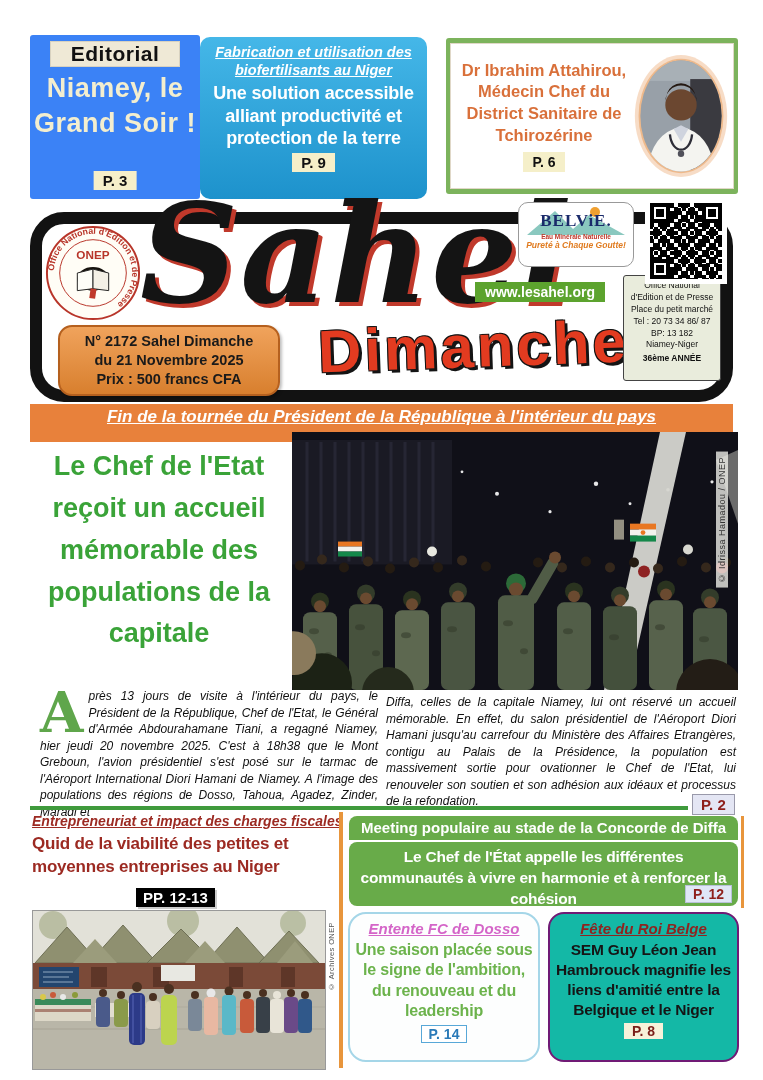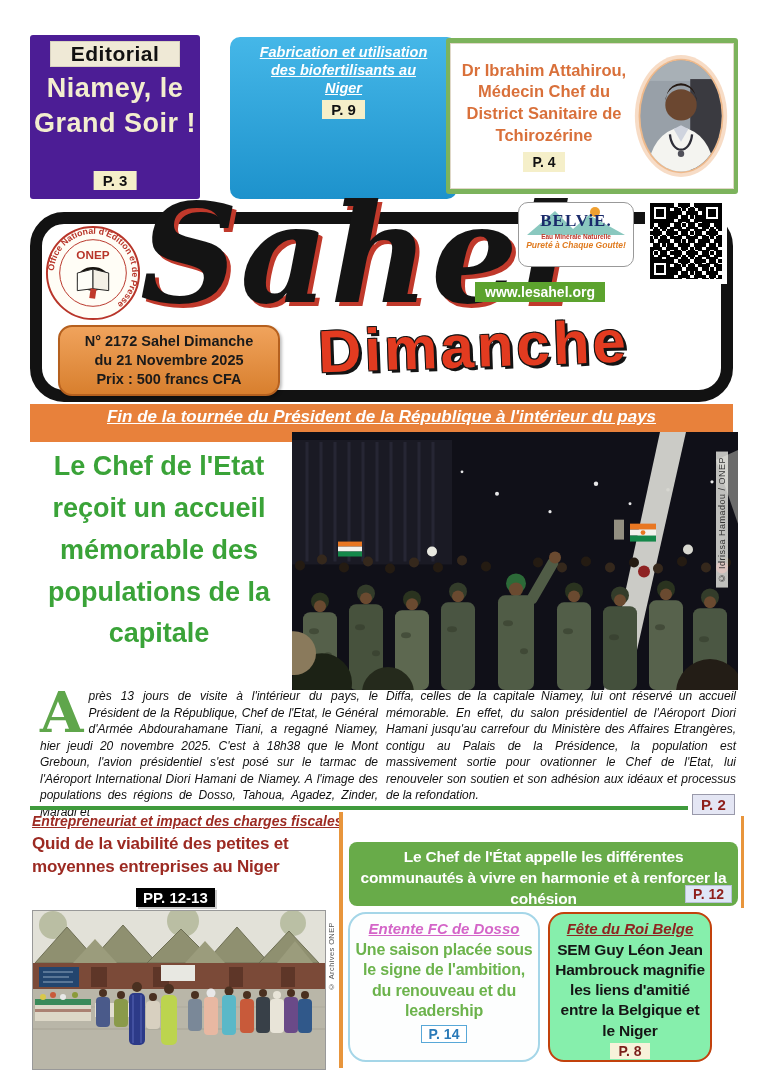--- a/index.html
+++ b/index.html
@@ -1,32 +1,32 @@
 <!DOCTYPE html>
 <html><head>
 <meta charset="utf-8">
 <style>
   html,body{margin:0;padding:0;background:#888;}
   .page{position:relative;width:763px;height:1080px;background:#fff;overflow:hidden;
         font-family:"Liberation Sans",sans-serif;margin:0 auto;}
 
   
   .teaser-editorial{position:absolute;left:30px;top:35px;width:170px;height:164px;
-    background:#4c1d95;border-radius:3px;text-align:center;}
+    background:#3b82f6;border-radius:3px;text-align:center;}
   .ed-kicker{width:128px;margin:6px auto 2px;background:#efe9d6;color:#111;
     font-weight:bold;font-size:21px;border:1px solid #d8d2c0;letter-spacing:.5px;}
   .ed-title{color:#f3eecf;font-weight:bold;font-size:27px;line-height:1.28;
     letter-spacing:.5px;margin-top:4px;}
   .pagebadge{display:inline-block;background:#f5efc9;color:#111;font-weight:bold;
     font-size:15px;padding:1px 9px;}
   .ed-badge{position:absolute;bottom:9px;left:50%;transform:translateX(-50%);}
 
-  .teaser-bio{position:absolute;left:230px;top:37px;width:227px;height:162px;
+  .teaser-bio{position:absolute;left:200px;top:37px;width:227px;height:162px;
     border-radius:10px;background:linear-gradient(180deg,#45b7e8,#1d92cc);
-    text-align:center;padding:6px 23px;box-sizing:border-box;color:#fff;}
+    text-align:center;padding:6px 8px;box-sizing:border-box;color:#fff;}
   .bio-kicker{font-style:italic;font-weight:bold;text-decoration:underline;
     font-size:14.5px;line-height:1.25;}
   .bio-title{font-weight:bold;font-size:18px;line-height:1.25;margin-top:3px;letter-spacing:-.2px;}
   .bio-badge{margin-top:3px;}
 
   .teaser-doctor{position:absolute;left:446px;top:38px;width:292px;height:156px;
     background:#7cb35c;padding:5px 4px;box-sizing:border-box;border-radius:3px;}
   .doctor-inner{background:#fff;width:100%;height:100%;display:flex;align-items:center;
     padding:2px 4px;box-sizing:border-box;border:1px solid #e0d8c8;}
   .doctor-text{flex:1;text-align:center;color:#d9703a;font-weight:bold;
@@ -80,21 +80,21 @@
   .lead-headline{position:absolute;left:28px;top:446px;width:262px;text-align:center;
     color:#3aa338;font-weight:bold;font-size:27px;line-height:1.55;}
   .lead-photo{position:absolute;left:292px;top:432px;width:446px;height:258px;}
   .lead-photo svg{width:100%;height:100%;display:block;}
   .credit-main{position:absolute;left:716px;top:452px;writing-mode:vertical-rl;
     transform:rotate(180deg);font-size:9px;color:#333;background:rgba(242,242,236,.78);
     padding:5px 1px;letter-spacing:.5px;}
   .body-col{position:absolute;top:688px;font-style:italic;font-size:12px;line-height:1.38;
     text-align:justify;color:#101010;}
   .body-left{left:40px;width:338px;}
-  .body-right{left:386px;width:350px;}
+  .body-right{left:386px;width:350px;margin-top:6px;}
   .dropcap{float:left;font-family:"DejaVu Serif",serif;font-style:normal;font-weight:bold;
     font-size:56px;line-height:44px;color:#5fa64b;margin:2px 5px 0 0;}
   .rule-green{position:absolute;left:30px;top:806px;width:658px;height:4px;background:#3f9a3c;}
   .p2-badge{position:absolute;left:692px;top:794px;background:#e4e6f4;border:1px solid #99a;
     color:#8e1f1b;font-weight:bold;font-size:15px;padding:1px 8px;}
 
   
   .bl-kicker{position:absolute;left:32px;top:813px;color:#9c2a22;font-weight:bold;
     font-style:italic;text-decoration:underline;font-size:14px;}
   .bl-headline{position:absolute;left:32px;top:833px;width:304px;color:#9c2a22;
@@ -123,22 +123,22 @@
   .entente-box{position:absolute;left:348px;top:912px;width:192px;height:150px;
     box-sizing:border-box;background:#fdfefe;border:2px solid #a5d6e8;border-radius:18px;
     text-align:center;padding-top:6px;}
   .entente-kicker{color:#d465c8;font-weight:bold;font-style:italic;
     text-decoration:underline;font-size:15px;}
   .entente-headline{color:#6cb34c;font-weight:bold;font-size:16px;line-height:1.28;
     margin-top:3px;padding:0 4px;letter-spacing:-.2px;}
   .p14-badge{display:inline-block;margin-top:3px;border:1px solid #58a8d8;color:#2a7ab8;
     background:#fff;font-weight:bold;font-size:14px;padding:0 7px;}
 
-  .belge-box{position:absolute;left:548px;top:912px;width:164px;height:150px;
-    box-sizing:border-box;background:#86efac;border:2px solid #c2410c;border-radius:16px;
+  .belge-box{position:absolute;left:548px;top:912px;width:191px;height:150px;
+    box-sizing:border-box;background:#14b8a6;border:2px solid #701a75;border-radius:16px;
     text-align:center;padding-top:6px;}
   .belge-kicker{color:#8e2420;font-weight:bold;font-style:italic;
     text-decoration:underline;font-size:15px;}
   .belge-headline{color:#151515;font-weight:bold;font-size:15.5px;line-height:1.3;
     margin-top:3px;padding:0 5px;letter-spacing:-.2px;}
   .p8-badge{display:inline-block;margin-top:2px;background:#f7f2da;color:#7a1f1a;
     font-weight:bold;font-size:14px;padding:0 8px;}
 </style>
 </head>
 <body>
@@ -146,28 +146,29 @@
 <div class="page">
 
   <div class="teaser-editorial">
     <div class="ed-kicker">Editorial</div>
     <div class="ed-title">Niamey, le Grand Soir !</div>
     <span class="pagebadge ed-badge">P. 3</span>
   </div>
 
   <div class="teaser-bio">
     <div class="bio-kicker">Fabrication et utilisation des biofertilisants au Niger</div>
+    <div class="bio-title">Une solution accessible alliant productivité et protection de la terre</div>
     <span class="pagebadge bio-badge">P. 9</span>
   </div>
 
   <div class="teaser-doctor">
     <div class="doctor-inner">
       <div class="doctor-text">
         <div>Dr Ibrahim Attahirou, Médecin Chef du District Sanitaire de Tchirozérine</div>
-        <span class="pagebadge doctor-badge">P. 4</span>
+        <span class="pagebadge doctor-badge">P. 6</span>
       </div>
       <svg class="doctor-photo" viewBox="0 0 104 136" aria-hidden="true">
         <ellipse cx="52" cy="68" rx="50" ry="66" fill="#f0c098" opacity="0.55"></ellipse>
         <ellipse cx="52" cy="68" rx="46" ry="62" fill="#e8a264" opacity="0.6"></ellipse>
         <defs>
             <clipPath id="ovc">
               <ellipse cx="52" cy="68" rx="44" ry="60"></ellipse>
             </clipPath>
           </defs>
         <g clip-path="url(#ovc)">
@@ -203,20 +204,29 @@
       <rect x="47" y="66" width="6" height="10" fill="#c0392b" transform="rotate(8 50 70)"></rect>
     </svg>
     <div class="sahel-title">Sahel</div>
     <div class="dimanche-title">Dimanche</div>
     <div class="issue-badge">
       <div>N° 2172 Sahel Dimanche</div>
       <div>du 21 Novembre 2025</div>
       <div>Prix : 500 francs CFA</div>
     </div>
     <div class="website-strip">www.lesahel.org</div>
+    <div class="office-box">
+      <div>Office National</div>
+      <div>d'Edition et de Presse</div>
+      <div>Place du petit marché</div>
+      <div>Tel : 20 73 34 86/ 87</div>
+      <div>BP: 13 182</div>
+      <div>Niamey-Niger</div>
+      <div class="office-year">36ème ANNÉE</div>
+    </div>
   </div>
 
   <div class="belvie">
     <svg viewBox="0 0 114 34" aria-hidden="true">
       <path d="M8,32 L36,8 L54,26 L70,12 L106,32 Z" fill="#2a9a8a" opacity="0.55"></path>
       <circle cx="76" cy="9" r="5" fill="#f0a030"></circle>
     </svg>
     <div class="belvie-name">BELViE.</div>
     <div class="belvie-tag1">Eau Minérale Naturelle</div>
     <div class="belvie-tag2">Pureté à Chaque Goutte!</div>
@@ -442,20 +452,21 @@
         <circle cx="272" cy="84" r="4" fill="#4a3020"></circle>
           <rect x="265" y="88" width="14" height="34" rx="4" fill="#30588a"></rect>
       </g>
     </svg>
   </div>
   <div class="credit-left">© Archives ONEP</div>
 
   <div class="v-divider"></div>
   <div class="edge-orange"></div>
 
+  <div class="meeting-banner">Meeting populaire au stade de la Concorde de Diffa</div>
   <div class="meeting-box">
     <div class="meeting-headline">Le Chef de l'État appelle les différentes communautés à vivre en harmonie et à renforcer la cohésion</div>
     <span class="p12-badge">P. 12</span>
   </div>
 
   <div class="entente-box">
     <div class="entente-kicker">Entente FC de Dosso</div>
     <div class="entente-headline">Une saison placée sous le signe de l'ambition, du renouveau et du leadership</div>
     <span class="p14-badge">P. 14</span>
   </div>

